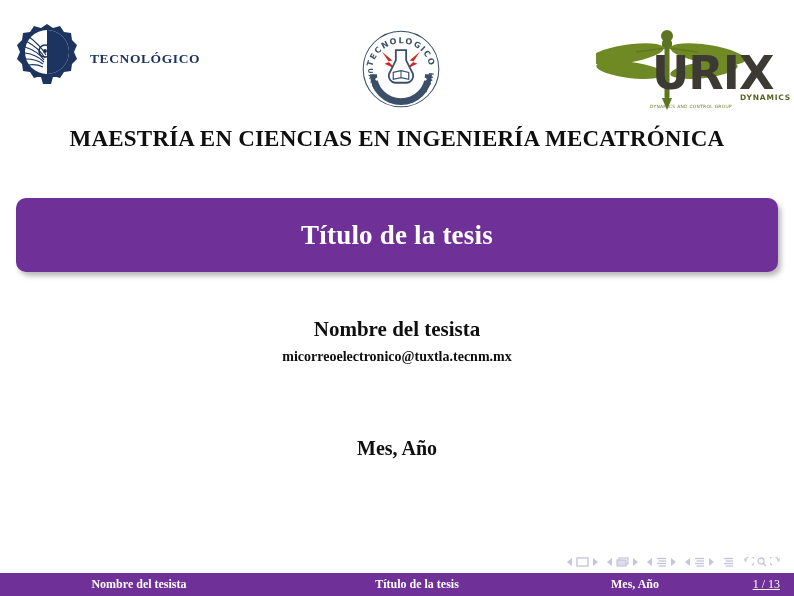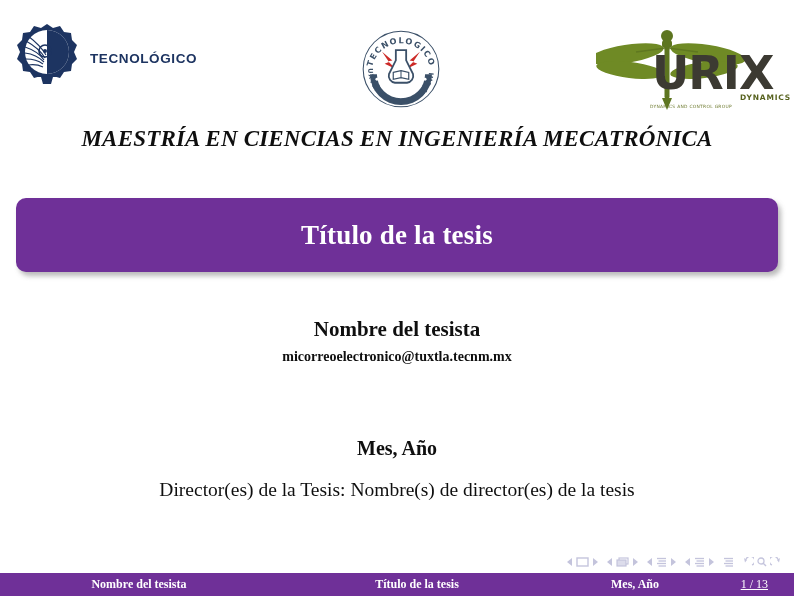--- a/index.html
+++ b/index.html
@@ -27,21 +27,21 @@
 
   .logo-tecnm {
     position: absolute;
     left: 14px;
     top: 22px;
     display: flex;
     align-items: center;
     gap: 10px;
   }
   .logo-tecnm-text {
-    font-family: Liberation Sans, sans-serif;
+    font-family: Liberation Serif, serif;
     font-weight: bold;
     font-size: 13.5px;
     line-height: 17px;
     letter-spacing: 0.6px;
     color: #1d3461;
     white-space: nowrap;
   }
 
   .logo-ittg {
     position: absolute;
@@ -96,21 +96,20 @@
     position: absolute;
     top: 126px;
     left: 0;
     width: 794px;
     text-align: center;
     font-family: "Liberation Serif", serif;
     font-weight: bold;
     font-size: 23px;
     letter-spacing: 0.2px;
     color: #0f0f0f;
-    font-style: italic;
   }
 
   
   .title-banner {
     position: absolute;
     left: 16px;
     top: 198px;
     width: 762px;
     height: 74px;
     background: #6f3098;
@@ -218,21 +217,21 @@
     display: flex;
     align-items: center;
     justify-content: center;
     height: 100%;
     font-weight: bold;
     white-space: nowrap;
   }
   .fc-author { width: 278px; }
   .fc-title  { width: 278px; }
   .fc-date   { width: 158px; }
-  .fc-page   { width: 80px; justify-content: flex-end; padding-right: 26px; box-sizing: border-box; font-weight: normal; text-decoration: underline; }
+  .fc-page   { width: 80px; justify-content: flex-end; padding-right: 14px; box-sizing: border-box; font-weight: normal; text-decoration: underline; }
 </style>
 </head>
 <body>
 
 <div class="logo-row">
 
   <div class="logo-tecnm">
     <svg width="66" height="72" viewBox="0 0 66 72">
       <g fill="#1d3461">
         <path d="M33 2 L39 6 L46 4 L50 10 L57 11 L58 18 L63 23 L60 30 L63 37 L58 42 L57 49 L50 50 L46 56 L39 54 L33 58 L27 54 L20 56 L16 50 L9 49 L8 42 L3 37 L6 30 L3 23 L8 18 L9 11 L16 10 L20 4 L27 6 Z"></path>
@@ -325,21 +324,20 @@
 </div>
 
 <div class="author-block">
   <div class="author-name">Nombre del tesista</div>
   <div class="author-email">micorreoelectronico@tuxtla.tecnm.mx</div>
 </div>
 
 <div class="date-line">Mes, Año</div>
 
 <div class="advisors">
-  <div class="advisor-line">Director(es) de la Tesis: Nombre(s) de director(es) de la tesis</div>
 </div>
 
 <div class="nav-symbols">
 
   <div class="nav-group">
     <svg class="nav-ico" width="6" height="8" viewBox="0 0 6 8">
         <path d="M5 0 L0 4 L5 8 Z" fill="#9a9ac4"></path>
       </svg>
     <svg class="nav-ico" width="13" height="10" viewBox="0 0 13 10">
         <rect x="1" y="1" width="11" height="8" fill="none" stroke="#9a9ac4" stroke-width="1.4"></rect>

